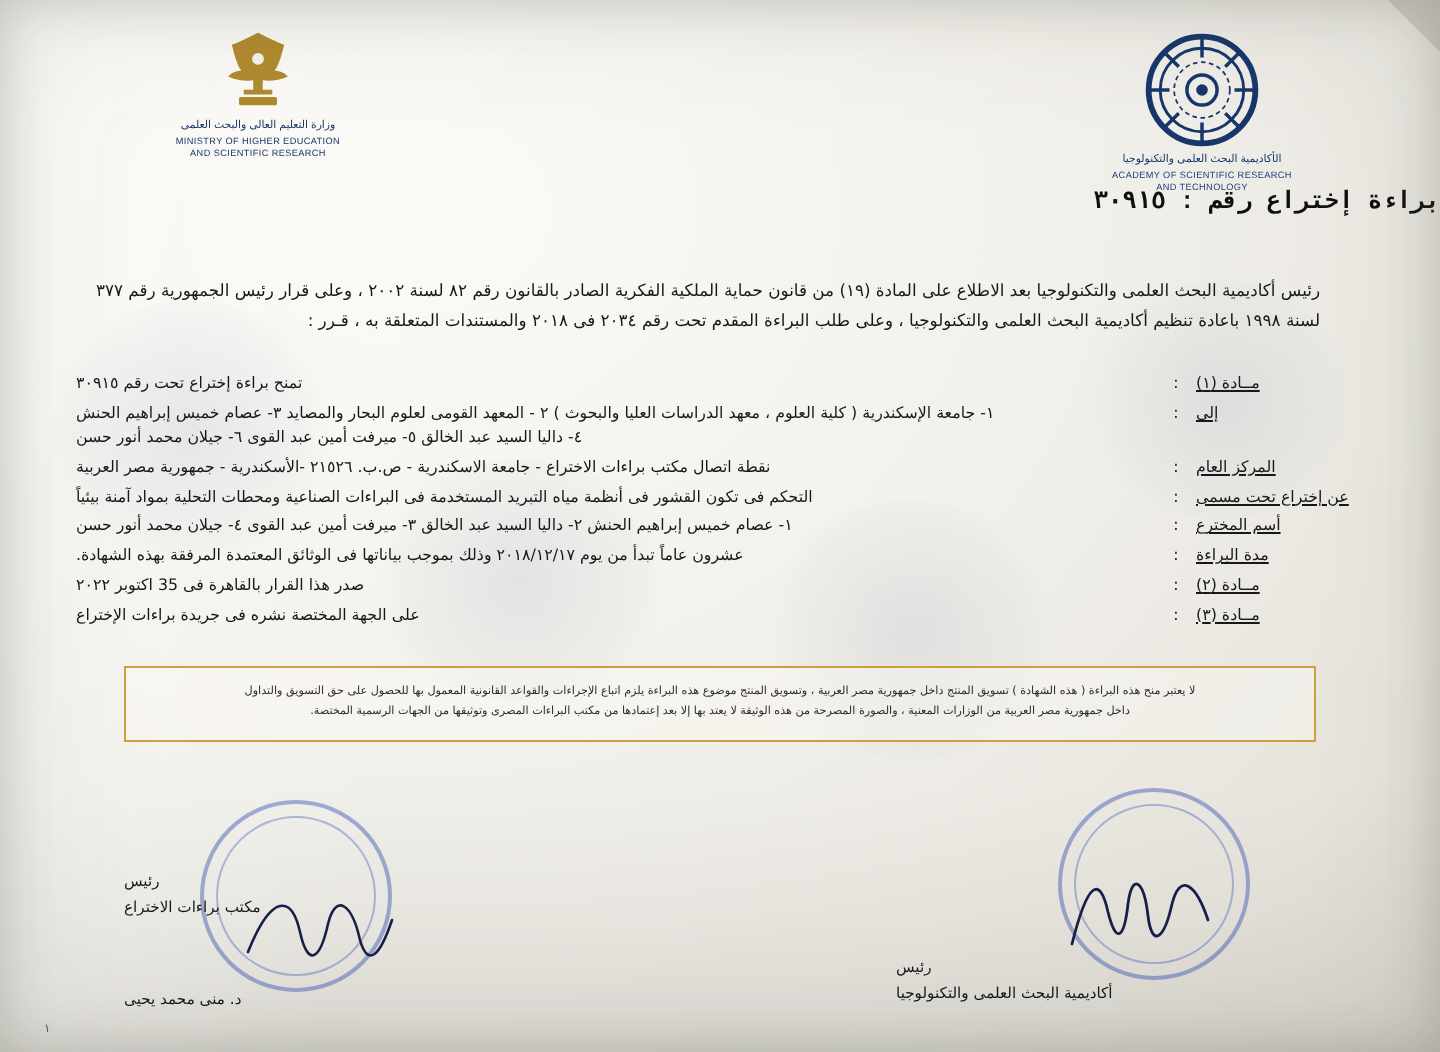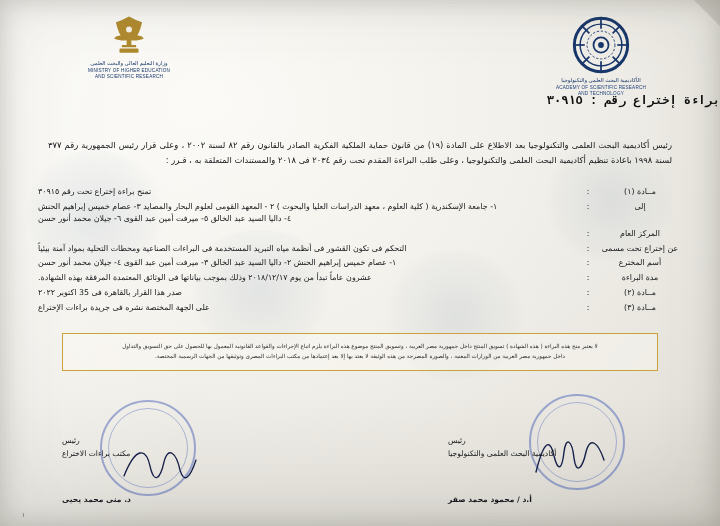--- a/index.html
+++ b/index.html
@@ -104,21 +104,21 @@
     right: 0;
     font-size: 12px;
     font-weight: bold;
     color: #101010;
     letter-spacing: 0.5px;
     font-family: Liberation Mono, monospace;
   }
   .preamble {
     position: absolute;
     top: 138px;
-    right: 48px;
+    right: 60px;
     left: 48px;
     font-size: 8.4px;
     line-height: 1.75;
     color: #16181a;
     text-align: justify;
     font-family: "DejaVu Sans", sans-serif;
   }
   .articles {
     position: absolute;
     top: 186px;
@@ -129,23 +129,24 @@
     font-family: "DejaVu Sans", sans-serif;
   }
   .art-row {
     display: flex;
     align-items: flex-start;
     margin-bottom: 2.5px;
     line-height: 1.55;
   }
   .art-label {
     flex: 0 0 84px;
-    text-align: center;
+    text-align: left;
     white-space: nowrap;
     padding-left: 6px;
+    text-decoration: underline;
   }
   .art-colon {
     flex: 0 0 8px;
     text-align: center;
   }
   .art-body {
     flex: 1 1 auto;
     text-align: left;
   }
   .art-body .ln { display: block; }
@@ -180,21 +181,21 @@
   .sig-left  { left: 62px;  width: 210px; }
   .sig-line {
     font-size: 7.6px;
     color: #15171a;
     line-height: 1.7;
     position: relative;
     z-index: 3;
   }
   .sig-name {
     font-size: 7.6px;
-    font-weight: bold;
+    font-weight: normal;
     color: #15171a;
     margin-top: 34px;
     position: relative;
     z-index: 3;
   }
   
   .stamp {
     position: absolute;
     width: 92px;
     height: 92px;
@@ -300,20 +301,23 @@
       <div class="art-colon">:</div>
       <div class="art-body">
         <span class="ln">١- جامعة الإسكندرية ( كلية العلوم ، معهد الدراسات العليا والبحوث )  ٢ - المعهد القومى لعلوم البحار والمصايد  ٣- عصام خميس إبراهيم الحنش</span>
         <span class="ln">٤- داليا السيد عبد الخالق ٥- ميرفت أمين عبد القوى ٦- جيلان محمد أنور حسن</span>
       </div>
     </div>
 
     <div class="art-row">
       <div class="art-label">المركز العام</div>
       <div class="art-colon">:</div>
+      <div class="art-body">
+        <span class="ln">نقطة اتصال مكتب براءات الاختراع - جامعة الاسكندرية - ص.ب. ٢١٥٢٦ -الأسكندرية  - جمهورية مصر العربية</span>
+      </div>
     </div>
 
     <div class="art-row">
       <div class="art-label">عن إختراع تحت مسمى</div>
       <div class="art-colon">:</div>
       <div class="art-body">
         <span class="ln">التحكم فى تكون القشور فى أنظمة مياه التبريد المستخدمة فى البراءات الصناعية ومحطات التحلية بمواد آمنة بيئياً</span>
       </div>
     </div>
 
@@ -352,21 +356,20 @@
   </div>
 
   <div class="note-box">
     <span class="ln">لا يعتبر منح هذه البراءة ( هذه الشهادة ) تسويق المنتج داخل جمهورية مصر العربية ، وتسويق المنتج موضوع هذه البراءة يلزم اتباع الإجراءات والقواعد القانونية المعمول بها للحصول على حق التسويق والتداول</span>
     <span class="ln">داخل جمهورية مصر العربية من الوزارات المعنية ، والصورة المصرحة من هذه الوثيقة لا يعتد بها إلا بعد إعتمادها من مكتب البراءات المصرى وتوثيقها من الجهات الرسمية المختصة.</span>
   </div>
 
   <div class="sig-right">
     <div class="sig-line">رئيس</div>
     <div class="sig-line">أكاديمية البحث العلمى والتكنولوجيا</div>
-    <div class="sig-name">أ.د / محمود محمد صقر</div>
   </div>
 
   <div class="stamp stamp-right"></div>
   <svg class="scribble" style="right:110px; bottom:48px;" width="80" height="48" viewBox="0 0 80 48">
     <path d="M6 42 C14 10 20 8 24 26 C28 42 32 40 34 22 C36 6 42 10 44 28 C46 44 52 40 56 22 C60 6 68 12 74 30" fill="none" stroke="#16204a" stroke-width="1.4" stroke-linecap="round"></path>
   </svg>
 
   <div class="sig-left">
     <div class="sig-line">رئيس</div>
     <div class="sig-line">مكتب براءات الاختراع</div>

